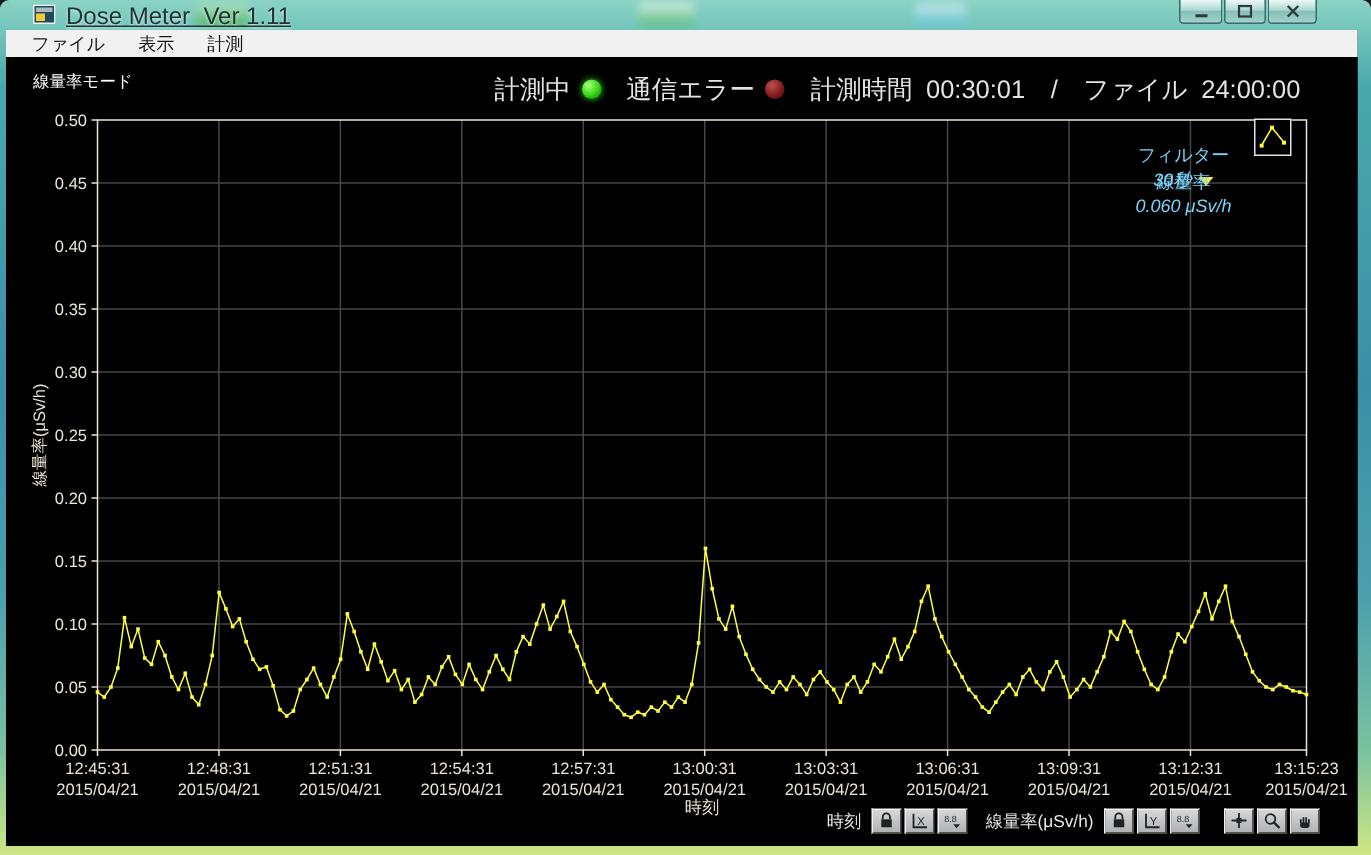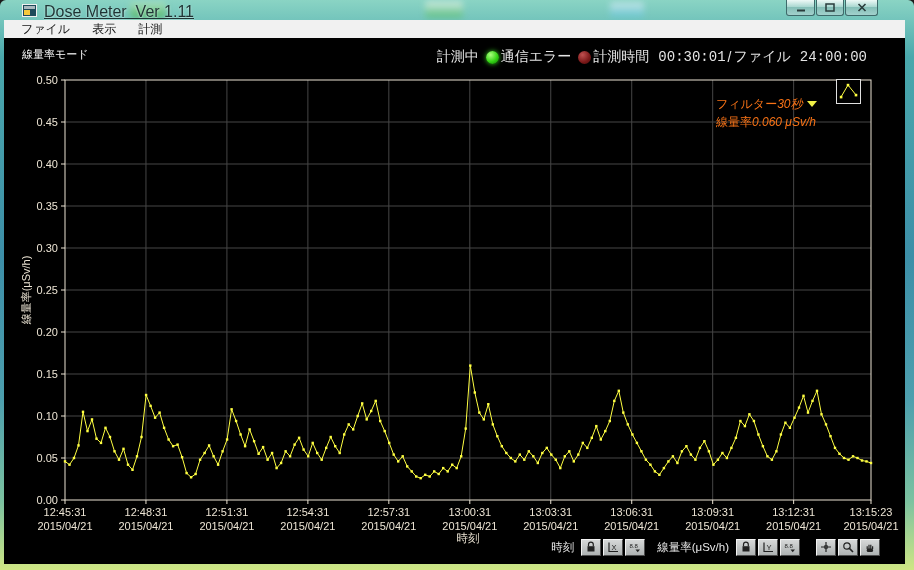--- a/index.html
+++ b/index.html
@@ -24,31 +24,31 @@
   
   .inner{position:absolute;left:4px;top:20px;width:901px;height:544px;background:#000;}
   .menubar{position:absolute;left:0;top:0;width:100%;height:18px;background:#f1f1f1;display:flex;
     align-items:center;padding-left:6px;box-sizing:border-box;font-size:12px;color:#151515;}
   .menu-item{padding:0 11px;cursor:default;}
   .client{position:absolute;left:0;top:18px;width:901px;height:526px;background:#000;color:#e6e6e6;}
   #chart-svg{position:absolute;left:0;top:0;}
   
   .mode-label{position:absolute;left:18px;top:9px;font-size:11px;color:#ffffff;}
   .status-row{position:absolute;top:10px;right:38px;display:flex;align-items:center;white-space:nowrap;
-    font-size:14px;color:#e4e4e4;}
+    font-size:17px;color:#e4e4e4;}
   .led{width:13px;height:13px;border-radius:50%;margin-left:7px;}
   .led.green{background:radial-gradient(circle at 35% 30%,#aaff7e,#33d214 55%,#0f7a05 95%);
     box-shadow:0 0 5px rgba(70,255,40,.8);}
   .led.red{background:radial-gradient(circle at 35% 30%,#c05050,#7a1818 60%,#4a0d0d 100%);}
-  .gap-l{margin-left:2px;} .gap-s{margin-left:9px;font-family:Liberation Mono, monospace;}
+  .gap-l{margin-left:17px;} .gap-s{margin-left:9px;}
   
   .plot-legend{position:absolute;left:832px;top:41px;width:23px;height:23px;border:1px solid #e0e0e0;
     background:#000;cursor:pointer;}
   .info-panel{position:absolute;left:712px;top:57px;width:146px;font-size:12px;}
-  .info-row{display:flex;align-items:center;height:18px;color:#f97316;}
+  .info-row{display:flex;justify-content:space-between;align-items:center;height:18px;color:#7dd3fc;flex-direction:column;}
   .info-value{display:flex;align-items:center;text-align:right;font-style:italic;}
   .dd-arrow{width:0;height:0;border-left:5px solid transparent;border-right:5px solid transparent;
     border-top:6px solid #f0f046;margin-left:5px;}
   
   .toolbar{position:absolute;right:25px;top:499px;height:20px;display:flex;align-items:center;
     font-size:11.5px;color:#e8e8e8;}
   .tb-label{margin:0 5px 0 12px;}
   .tb-gap{width:14px;}
   .tb-btn{width:20px;height:17px;margin-left:2px;padding:0;display:flex;align-items:center;justify-content:center;
     background:linear-gradient(180deg,#d6d8d8,#aeb2b2);border:1px solid;cursor:pointer;

